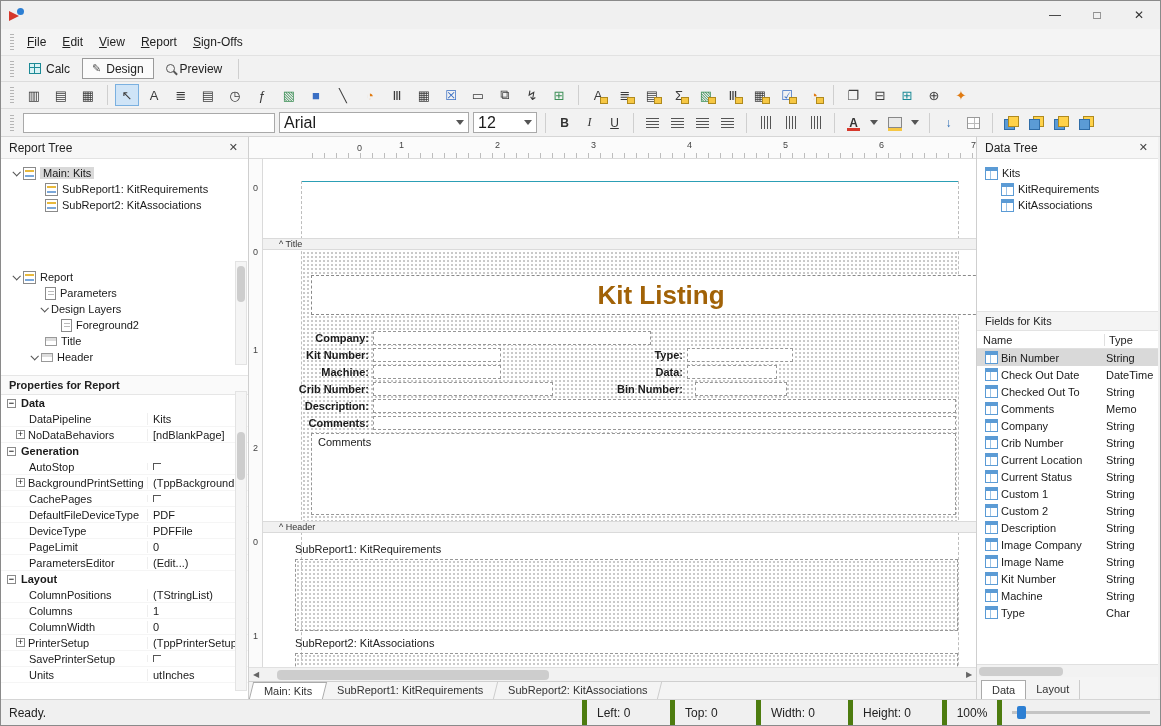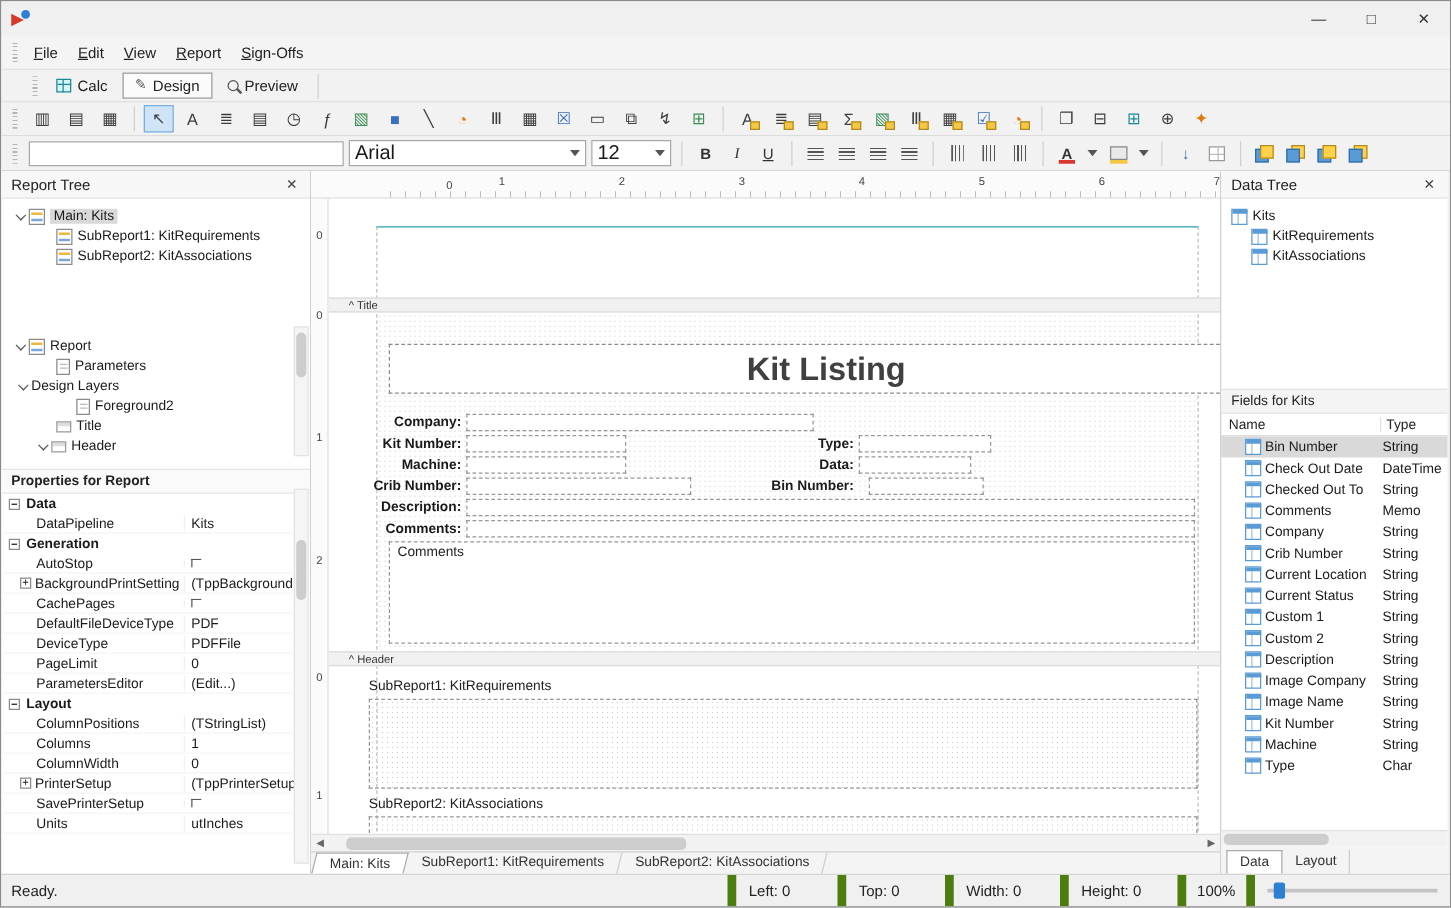--- a/index.html
+++ b/index.html
@@ -11,21 +11,21 @@
 .app-icon::before{content:"";position:absolute;left:0;top:3px;border-left:10px solid #d6382c;border-top:5px solid transparent;border-bottom:5px solid transparent}
 .app-icon::after{content:"";position:absolute;right:0;top:0;width:7px;height:7px;background:#2d7fd3;border-radius:50%}
 .tb-title{white-space:nowrap;color:#333}
 .tb-sp{flex:1}
 .wbtn{width:42px;height:28px;display:flex;align-items:center;justify-content:center;font-size:12px;color:#333}
 
 .menubar{position:absolute;left:0;top:28px;right:0;height:27px;display:flex;align-items:center;background:#f4f4f4;border-bottom:1px solid #e2e2e2;padding-left:4px}
 .grip{width:4px;height:16px;margin:0 5px;background:repeating-linear-gradient(to bottom,#b5b5b5 0 1px,transparent 1px 3px)}
 .menu-item{padding:4px 8px;color:#222}
 
-.modebar{position:absolute;left:0;top:55px;right:0;height:26px;display:flex;align-items:center;background:#f2f2f2;border-bottom:1px solid #dcdcdc;padding-left:20px}
+.modebar{position:absolute;left:0;top:55px;right:0;height:26px;display:flex;align-items:center;background:#f2f2f2;border-bottom:1px solid #dcdcdc;padding-left:4px}
 .mtab{display:flex;align-items:center;gap:5px;height:21px;padding:0 9px;margin-right:2px;font-size:12px;color:#222;border:1px solid transparent}
 .mtab.active{background:#fbfbfb;border:1px solid #9a9a9a}
 .icon-calcgrid{width:12px;height:11px;border:1px solid #1c8a96;background:linear-gradient(#1c8a96 0 0) 0 3px/12px 1px no-repeat,linear-gradient(#1c8a96 0 0) 4px 0/1px 11px no-repeat,#d9f2f4}
 .icon-pencil{font-size:11px;color:#555;line-height:1}
 .icon-mag{position:relative;width:9px;height:9px;border:1.5px solid #555;border-radius:50%}
 .icon-mag::after{content:"";position:absolute;width:5px;height:1.5px;background:#555;right:-4px;bottom:-1px;transform:rotate(45deg)}
 .vsep{width:1px;height:20px;background:#cfcfcf;margin:0 4px}
 
 .toolbar1{position:absolute;left:0;top:81px;right:0;height:27px;display:flex;align-items:center;background:#f2f2f2;border-bottom:1px solid #dcdcdc;padding-left:4px;gap:3px}
 .tbtn{position:relative;width:24px;height:22px;display:flex;align-items:center;justify-content:center;font-size:13px;color:#3c3c3c;flex:none}
@@ -86,53 +86,53 @@
 .hnum{position:absolute;top:3px;font-size:9px;color:#444}
 .vruler{position:absolute;left:0;top:22px;width:14px;bottom:32px;background:#fbfbfb;border-right:1px solid #dadada}
 .vnum{position:absolute;left:0;width:13px;text-align:center;font-size:9px;color:#444}
 .canvas{position:absolute;left:14px;top:22px;right:0;bottom:32px;background:#fff;overflow:hidden}
 .page-top-line{position:absolute;left:38px;top:22px;width:658px;border-top:1px solid #2c9fb5}
 .page-margin{position:absolute;left:38px;top:22px;width:658px;height:780px;border:1px dashed #bdbdbd;border-top:none}
 .bandbar{position:absolute;left:0;right:0;height:12px;background:#f1f1f1;border-top:1px solid #dadada;border-bottom:1px solid #dadada;font-size:9px;color:#333;display:flex;align-items:center;padding-left:16px}
 .dots{background-image:radial-gradient(#c6c6c6 0.7px,transparent 0.8px);background-size:4px 4px}
 .dbox{position:absolute;height:14px;border:1px dashed #979797;background:#fff}
 .flabel{position:absolute;height:14px;line-height:14px;font-weight:bold;font-size:11px;text-align:right;white-space:nowrap}
-.kit-box{position:absolute;left:48px;top:116px;width:700px;height:40px;border:1px dashed #8a8a8a;background:#fff;display:flex;align-items:center;justify-content:center;font-weight:bold;font-size:26px;color:#404040}
+.kit-box{position:absolute;left:48px;top:116px;width:700px;height:40px;border:1px dashed #8a8a8a;background:#fff;display:flex;align-items:center;justify-content:center;font-weight:bold;font-size:26px;color:#a16207}
 .memo-box{position:absolute;left:48px;top:274px;width:645px;height:82px;border:1px dashed #979797;background:#fff;font-size:11px;padding:2px 6px;color:#222}
 .sub-label{position:absolute;font-size:11px;color:#222;white-space:nowrap}
 .sub-box{position:absolute;left:32px;width:663px;border:1px dashed #979797}
 .hsb{position:absolute;left:0;right:0;bottom:18px;height:14px;background:#f2f2f2;border-top:1px solid #e0e0e0;display:flex;align-items:center}
 .hsb .arr{width:14px;text-align:center;font-size:8px;color:#666}
 .hsb .track{position:relative;flex:1;height:100%}
 .hsb .hthumb{position:absolute;left:14px;top:2px;width:272px;height:10px;background:#cdcdcd;border-radius:4px}
 .doctabs{position:absolute;left:0;right:0;bottom:0;height:18px;background:#f4f4f4;border-top:1px solid #cfcfcf;display:flex;align-items:flex-end;padding-left:2px;font-size:11px}
 .dtab{height:17px;line-height:16px;padding:0 12px;color:#333;border-right:1px solid #cccccc;transform:skewX(-14deg)}
 .dtab span{display:inline-block;transform:skewX(14deg)}
 .dtab.active{background:#fff;border:1px solid #aaa;border-bottom:none}
 
 .right{position:absolute;left:975px;top:0;width:182px;height:100%;background:#fff;border-left:1px solid #cfcfcf}
 .icon-table{width:13px;height:13px;border:1px solid #5b9bd5;background:linear-gradient(#5b9bd5 0 0) 0 0/13px 3px no-repeat,linear-gradient(#9cc3e5 0 0) 4px 0/1px 13px no-repeat,#fff;flex:none}
 .rtree{padding:6px 0 0 8px}
 .ftitle{position:absolute;left:0;right:0;top:174px;height:20px;display:flex;align-items:center;padding-left:8px;background:#f4f4f4;border-top:1px solid #e3e3e3;border-bottom:1px solid #e3e3e3;font-size:11px;color:#222}
 .fhead{position:absolute;left:0;right:0;top:194px;height:18px;display:flex;align-items:center;font-size:11px;color:#222;border-bottom:1px solid #e0e0e0}
 .fhead .hn{flex:1;padding-left:6px}
 .fhead .ht{width:54px;border-left:1px solid #e0e0e0;padding-left:4px}
 .flist{position:absolute;left:0;right:0;top:212px}
-.frow{display:flex;align-items:center;height:17px;padding-left:19px;font-size:11px;gap:3px}
+.frow{display:flex;align-items:center;height:17px;padding-left:8px;font-size:11px;gap:3px}
 .frow.sel{background:#d9d9d9}
 .frow .fname{flex:1;white-space:nowrap;overflow:hidden}
 .frow .ftype{width:52px;flex:none;white-space:nowrap}
 .dt-hsb{position:absolute;left:0;right:0;bottom:22px;height:13px;background:#f2f2f2;border-top:1px solid #e0e0e0}
 .dt-hsb .hthumb{position:absolute;left:2px;top:2px;width:84px;height:9px;background:#cdcdcd;border-radius:4px}
 .dt-tabs{position:absolute;left:0;right:0;bottom:0;height:22px;background:#f4f4f4;display:flex;align-items:flex-end;padding-left:4px;font-size:11px}
 .dt-tab{height:19px;line-height:18px;padding:0 10px;color:#333;border-right:1px solid #ccc}
 .dt-tab.active{background:#fff;border:1px solid #aaa;border-bottom:none}
 
 .status{position:absolute;left:0;bottom:0;right:0;height:26px;background:#f0f0f0;border-top:1px solid #d5d5d5;display:flex;align-items:stretch;font-size:12px;color:#222}
-.scell{display:flex;align-items:center;border-left:7px solid #4d7c0f;padding:0 10px;white-space:nowrap}
+.scell{display:flex;align-items:center;border-left:5px solid #4d7c0f;padding:0 10px;white-space:nowrap}
 .smsg{flex:1;border-left:none;padding-left:8px}
 .zoomcell{width:55px;justify-content:center}
 .slidercell{width:163px}
 .ztrack{position:relative;width:140px;height:3px;background:#c4c4c4;margin:0 auto}
 .zthumb{position:absolute;left:5px;top:-5px;width:9px;height:13px;background:#2d7fd3;border-radius:2px}
 u{text-decoration:underline}
 </style>
 </head>
 <body>
 
@@ -309,21 +309,21 @@
       <div class="tree2">
         <div class="trow" style="padding-left:12px">
             <span class="chev"></span>
             <span class="icon-report"></span>
             <span>Report</span>
           </div>
         <div class="trow" style="padding-left:44px">
             <span class="icon-doc"></span>
             <span>Parameters</span>
           </div>
-        <div class="trow" style="padding-left:14px">
+        <div class="trow" style="padding-left:40px">
             <span class="chev"></span>
             <span>Design Layers</span>
           </div>
         <div class="trow" style="padding-left:60px">
             <span class="icon-doc"></span>
             <span>Foreground2</span>
           </div>
         <div class="trow" style="padding-left:44px">
             <span class="icon-band"></span>
             <span>Title</span>
@@ -338,20 +338,27 @@
       <div class="props-h">Properties for Report</div>
 
       <div class="pgrid">
         <div class="psec">
             <span class="expbox minus"></span>
             <span>Data</span>
           </div>
         <div class="prow">
             <span class="pname">DataPipeline</span>
             <span class="pval">Kits</span>
+          </div>
+        <div class="prow">
+            <span class="pname withexp">
+              <span class="expbox plus"></span>
+              <span>NoDataBehaviors</span>
+            </span>
+            <span class="pval">[ndBlankPage]</span>
           </div>
         <div class="psec">
             <span class="expbox minus"></span>
             <span>Generation</span>
           </div>
         <div class="prow">
             <span class="pname">AutoStop</span>
             <span class="pval">
               <span class="flagchk"></span>
             </span>

